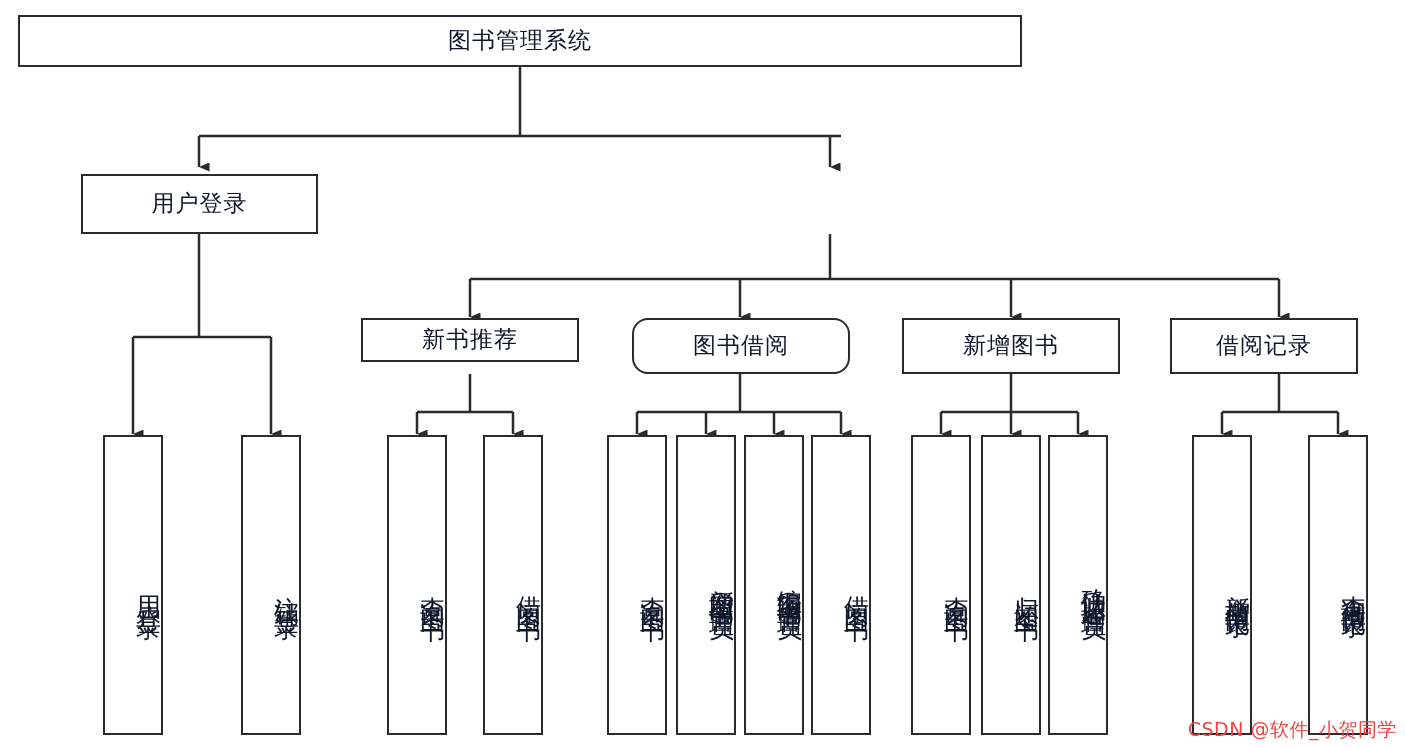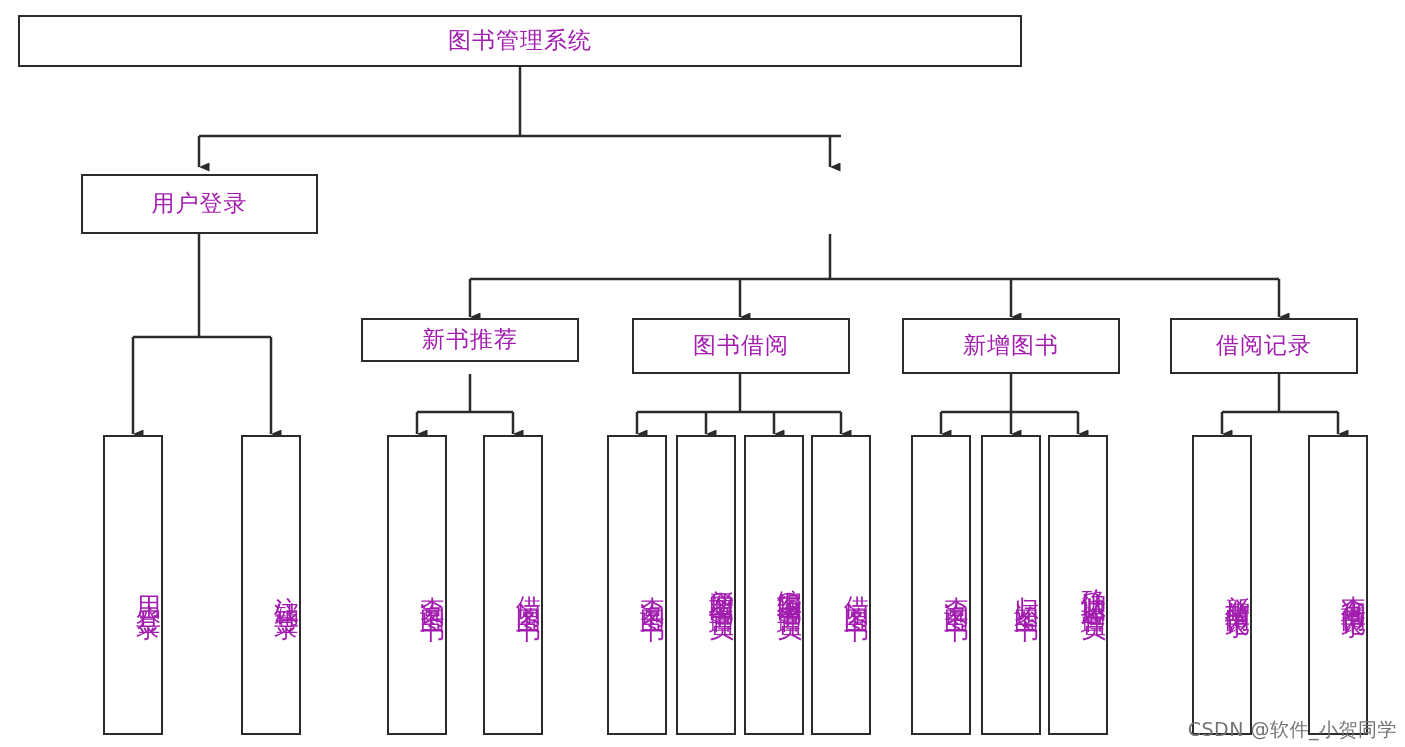--- a/index.html
+++ b/index.html
@@ -26,21 +26,21 @@
     pointer-events: none;
   }
   .node {
     position: absolute;
     box-sizing: border-box;
     background: #ffffff;
     border: 2.5px solid #2b2b2b;
     display: flex;
     align-items: center;
     justify-content: center;
-    color: #a21caf;
+    color: #0f172a;
   }
   .node.horiz {
     font-size: 23px;
     letter-spacing: 1px;
     line-height: 1.2;
     text-align: center;
   }
   .node.root {
     font-size: 23px;
   }
@@ -59,21 +59,21 @@
     letter-spacing: 4px;
   }
   .leaf-label {
     display: block;
   }
   .watermark {
     position: absolute;
     right: 8px;
     bottom: 4px;
     font-size: 19px;
-    color: #737373;
+    color: #ef4444;
     white-space: nowrap;
     letter-spacing: 0.5px;
   }
 </style>
 </head>
 <body>
 
 <div id="canvas">
 
   <svg id="wires" viewBox="0 0 1405 747">
@@ -130,21 +130,21 @@
     <span>图书管理系统</span>
   </div>
 
   <div class="node horiz" style="left:81px; top:174px; width:237px; height:60px;">
     <span>用户登录</span>
   </div>
 
   <div class="node horiz" style="left:361px; top:318px; width:218px; height:44px;">
     <span>新书推荐</span>
   </div>
-  <div class="node horiz" style="left:632px; top:318px; width:218px; height:56px;">
+  <div class="node horiz" style="left:632px; top:318px; width:218px; height:56px;border-radius:16px;">
     <span>图书借阅</span>
   </div>
   <div class="node horiz" style="left:902px; top:318px; width:218px; height:56px;">
     <span>新增图书</span>
   </div>
   <div class="node horiz" style="left:1170px; top:318px; width:188px; height:56px;">
     <span>借阅记录</span>
   </div>
 
   <div class="node leaf" style="left:103px; top:435px; width:60px; height:300px;">

